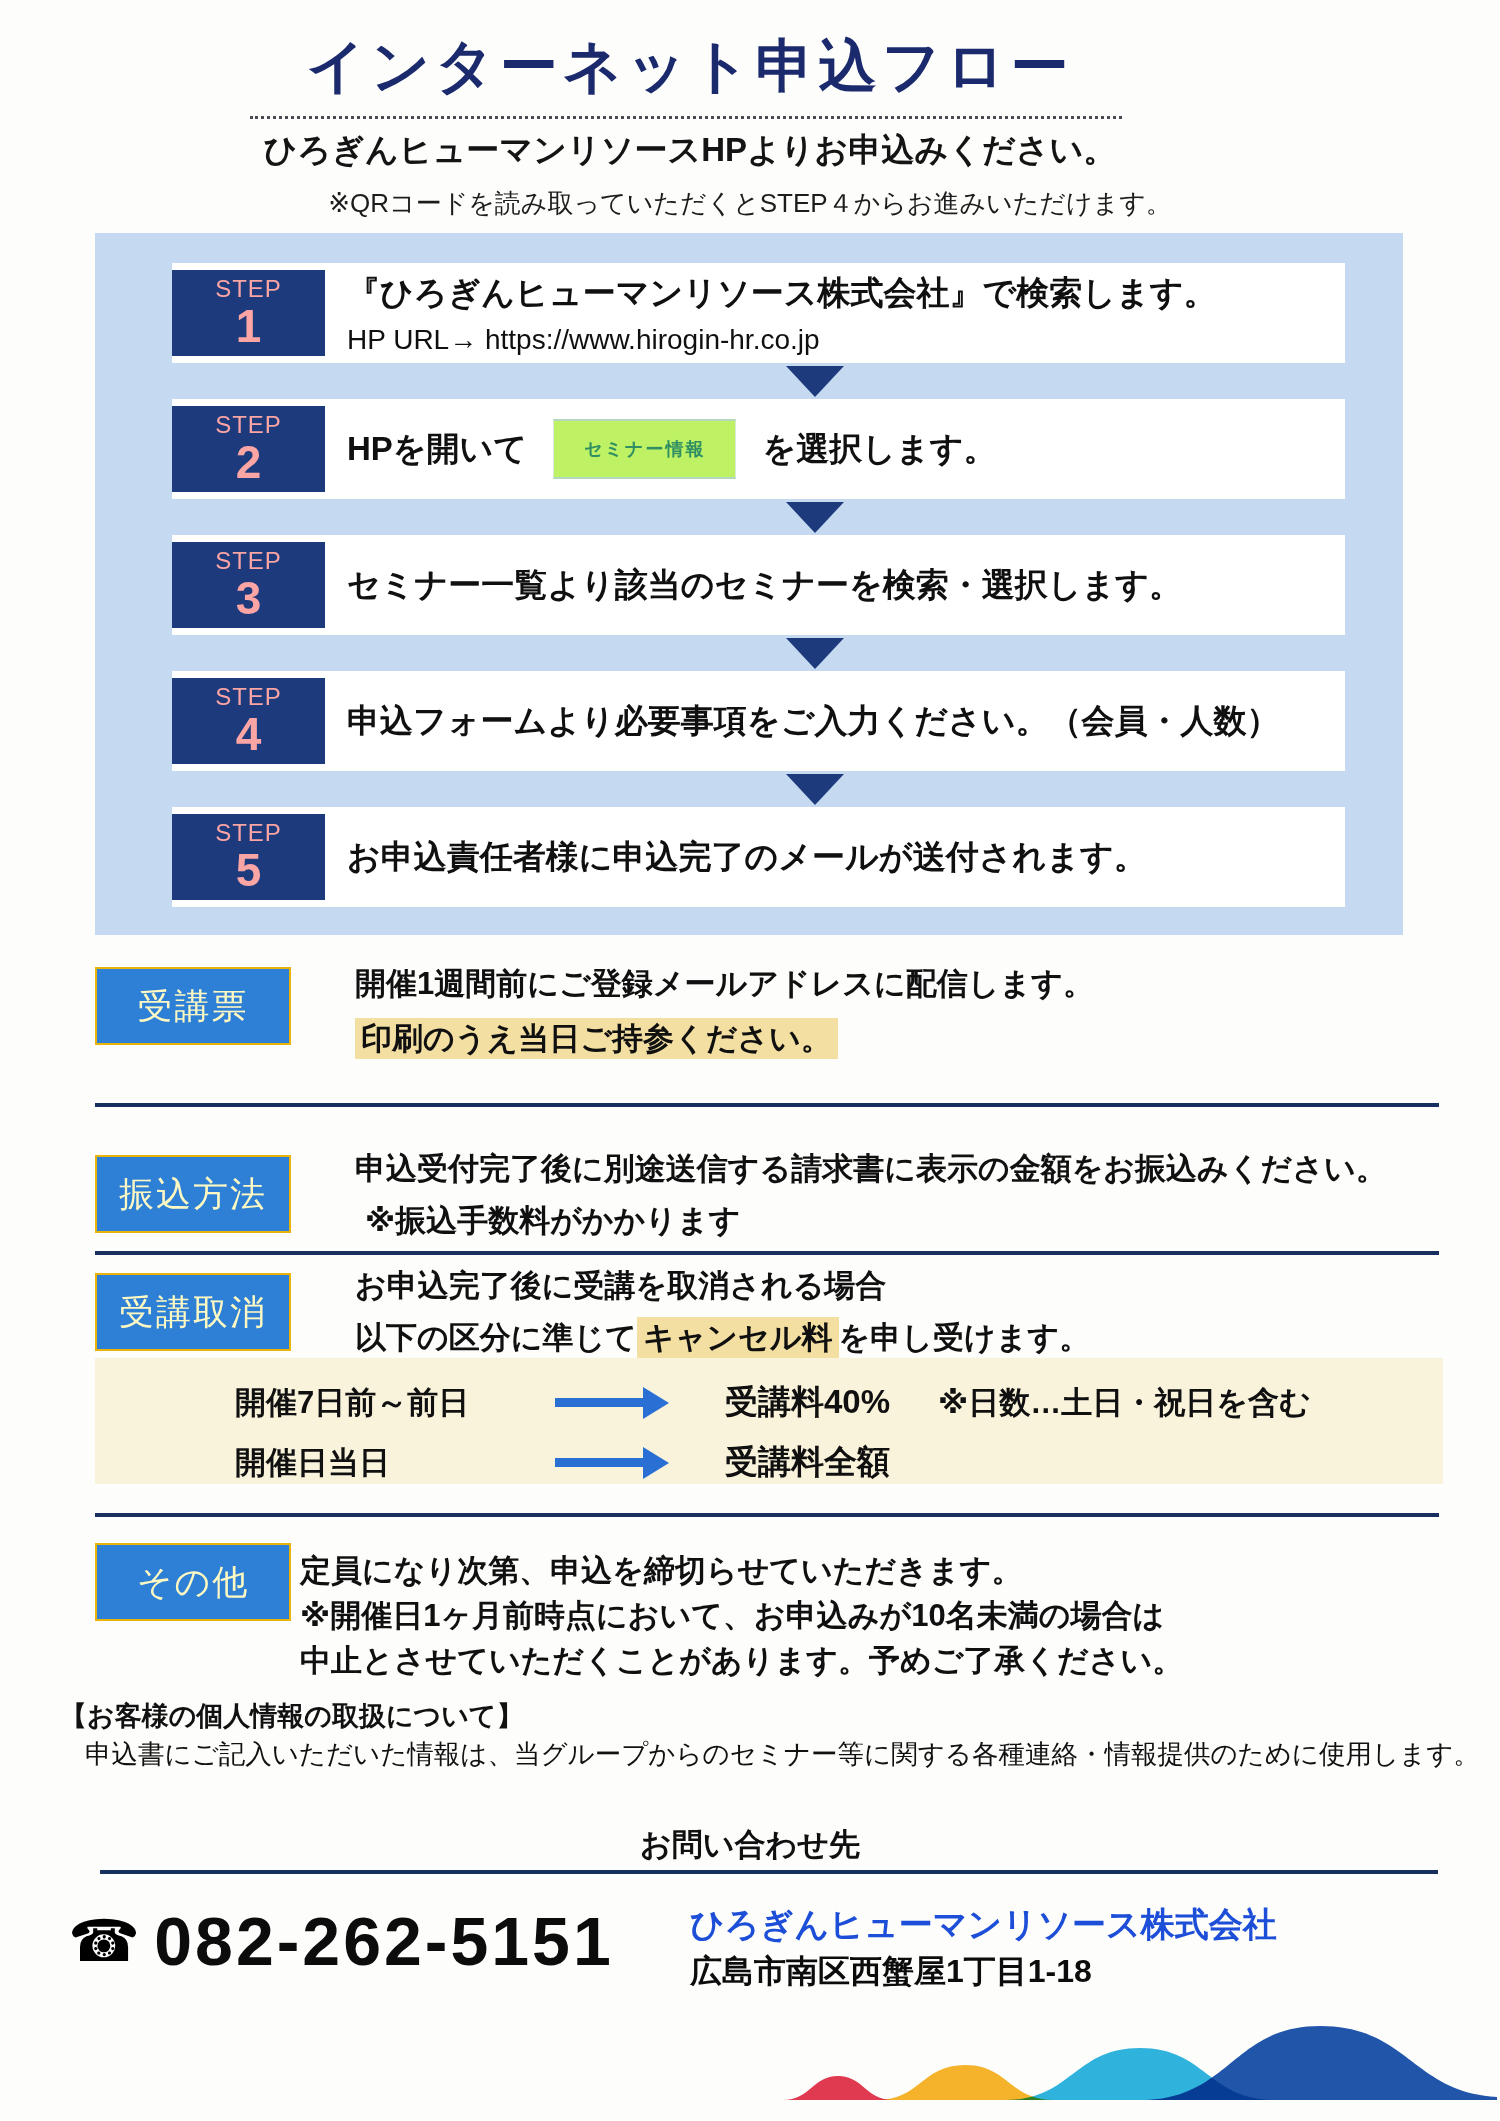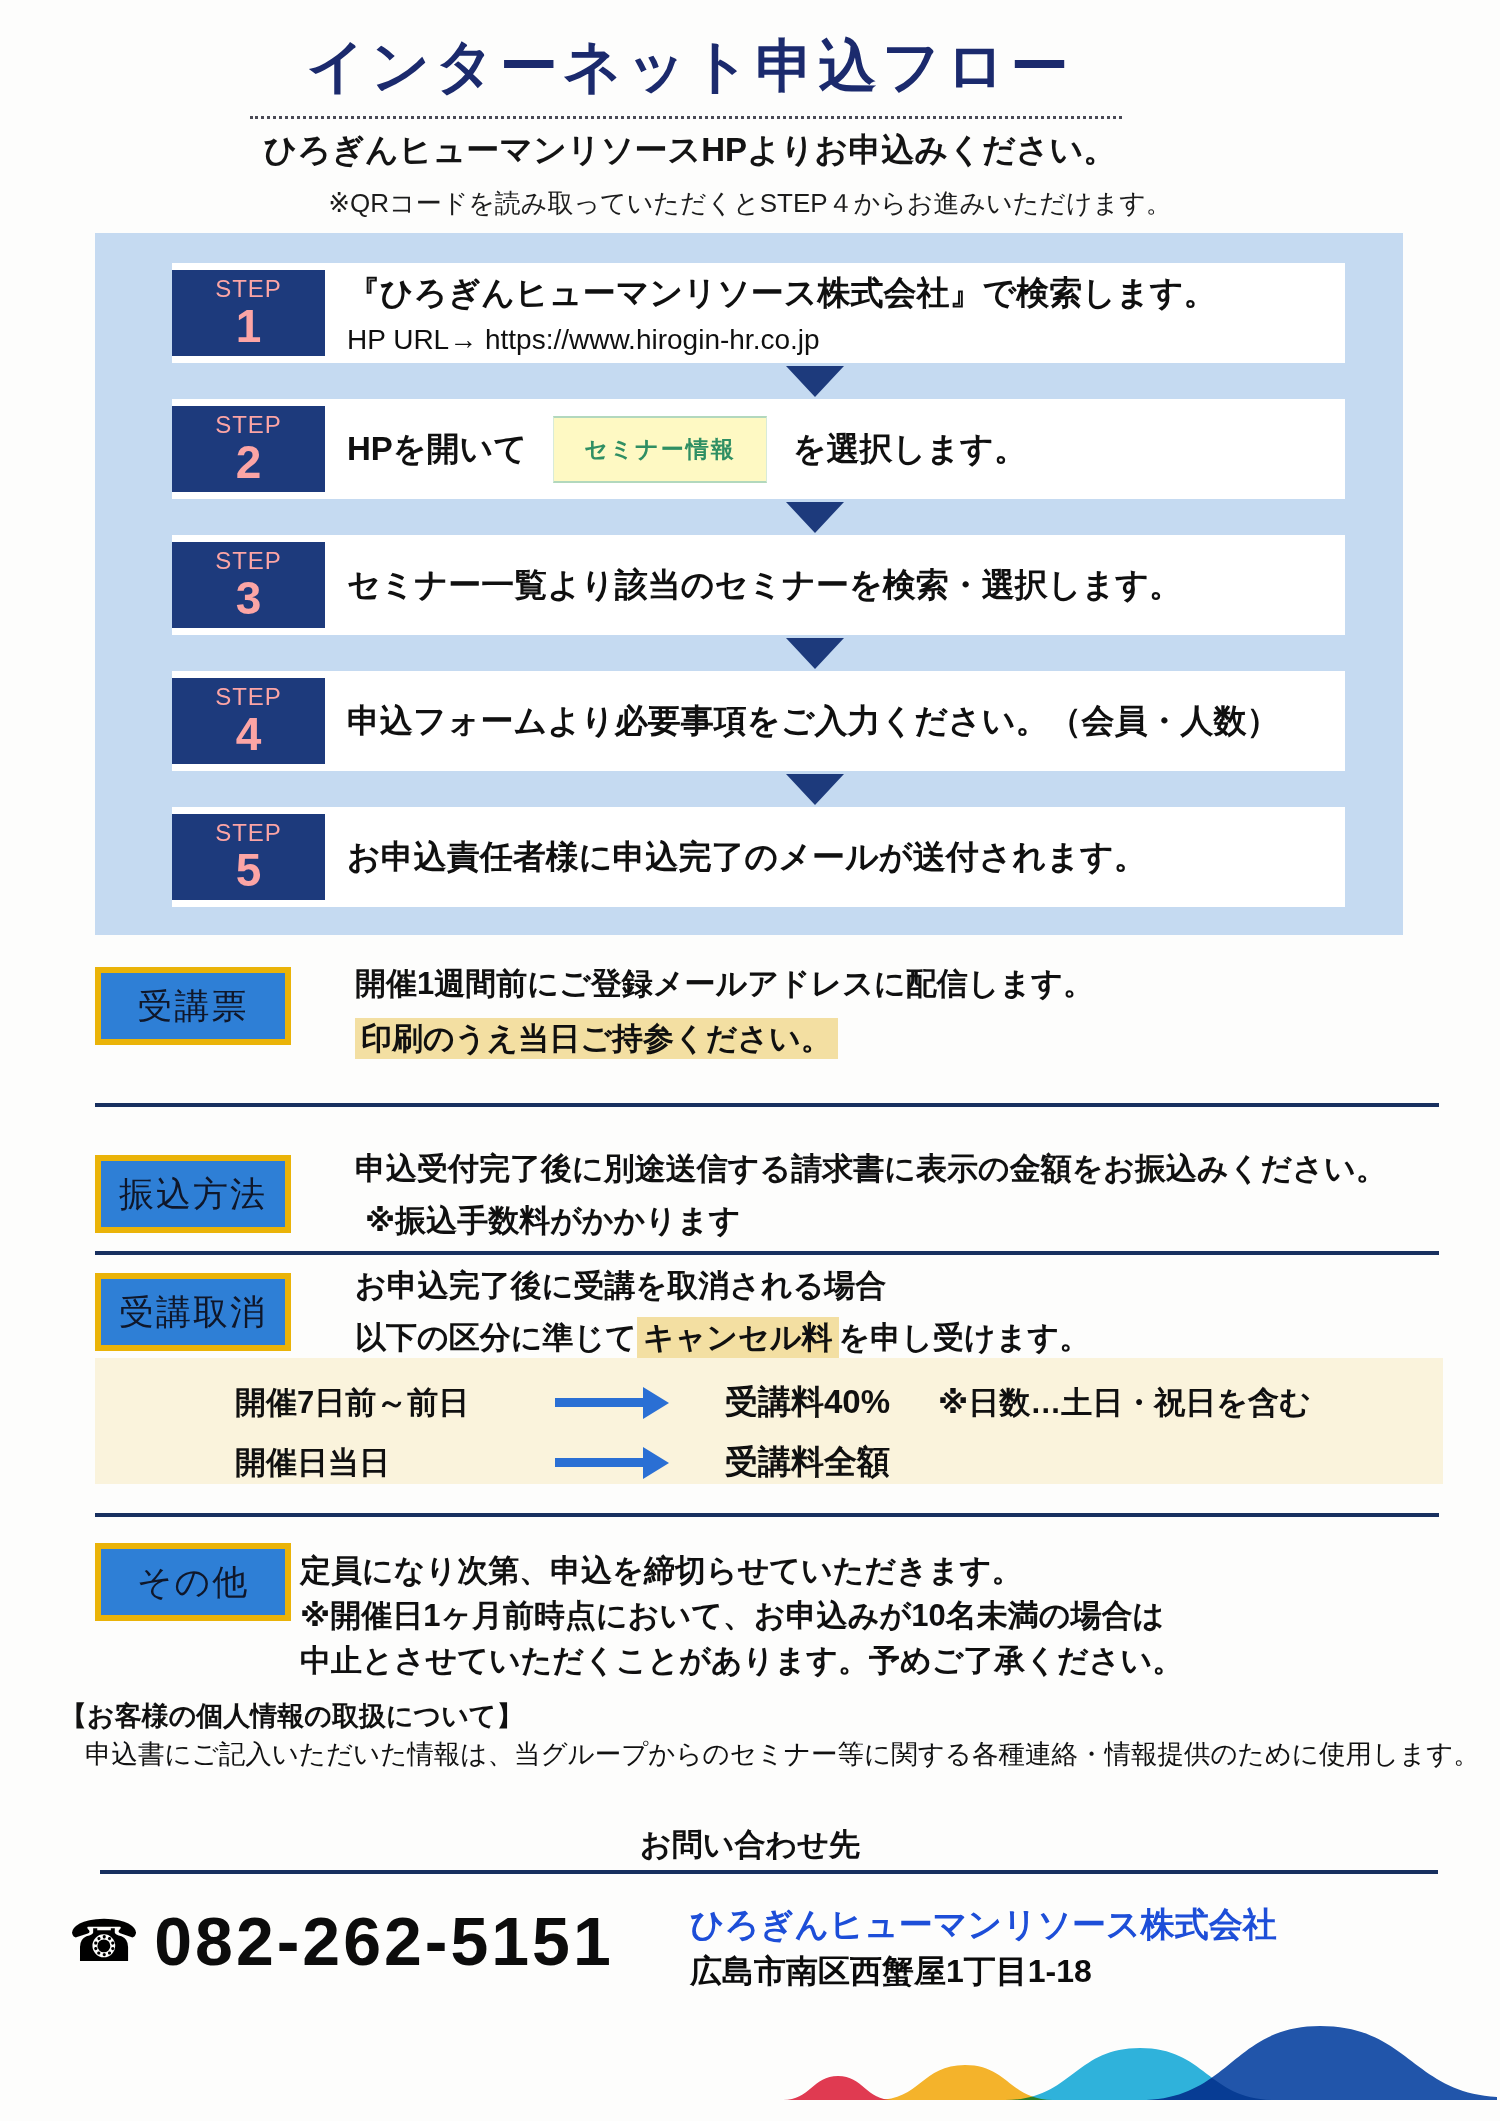--- a/index.html
+++ b/index.html
@@ -55,39 +55,39 @@
   .step-num  { font-size: 46px; font-weight: bold; margin-top: 2px; }
   .row-text {
     position: absolute; left: 175px; top: 0; right: 20px; height: 100%;
     display: flex; flex-direction: column; justify-content: center;
     color: #101010;
   }
   .row-main { font-size: 33px; font-weight: 600; white-space: nowrap; }
   .row-sub  { font-size: 28px; font-weight: 500; margin-top: 8px; white-space: nowrap; }
   .row-inline { display: flex; align-items: center; gap: 26px; }
   .seminar-btn {
-    display: inline-block; background: #fef9c3;
+    display: inline-block; background: #bef264;
     border: 1px solid #d8ebd9;
     border-top: 2px solid #b2d8bd; border-bottom: 2px solid #b2d8bd;
-    color: #2f8f63; font-size: 23px; font-weight: bold;
+    color: #2f8f63; font-size: 18px; font-weight: bold;
     padding: 16px 30px; letter-spacing: 2px; white-space: nowrap;
   }
   .tri-down {
     position: absolute; width: 0; height: 0;
     border-left: 29px solid transparent;
     border-right: 29px solid transparent;
     border-top: 31px solid #1d3a7c;
     left: 691px;
   }
 
   
   .chip {
     position: absolute; left: 95px; width: 196px; height: 78px;
-    background: #2e7fd6; border: 6px solid #eab308;
-    color: #0f172a; font-size: 35px; font-weight: 500;
+    background: #2e7fd6; border: 2px solid #eab308;
+    color: #fef9c3; font-size: 35px; font-weight: 500;
     display: flex; align-items: center; justify-content: center;
     letter-spacing: 2px; white-space: nowrap;
   }
   .body-line { position: absolute; left: 355px; font-size: 31px; font-weight: 600; color: #101010; white-space: nowrap; }
   .hl { background: #f3dfa2; padding: 3px 6px; }
 
   .divider { position: absolute; left: 95px; width: 1344px; height: 4px; background: #18305f; }
 
   
   .fee-box {

